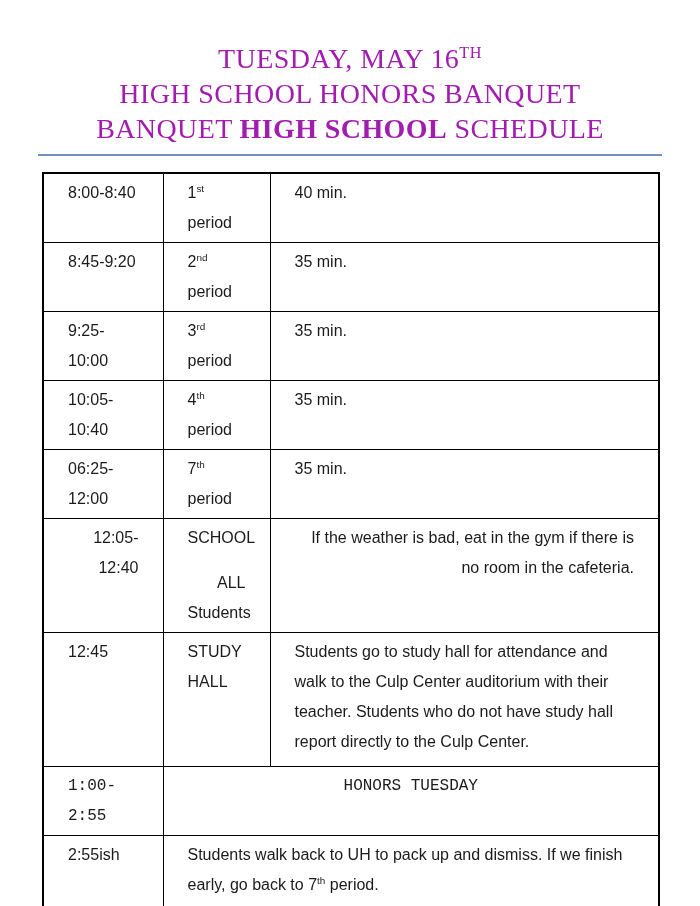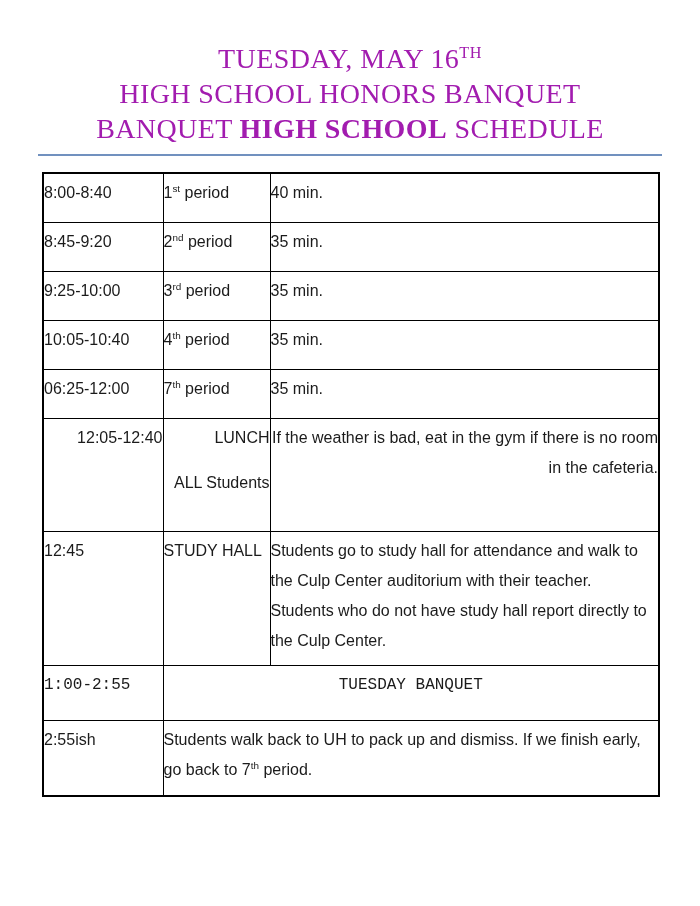--- a/index.html
+++ b/index.html
@@ -50,21 +50,21 @@
     font-size: 16px;
     line-height: 30px;
     color: #1b1b1b;
   }
   col.c1 { width: 120px; }
   col.c2 { width: 107px; }
   col.c3 { width: 389px; }
   table.schedule td {
     border: 1px solid #000000;
     vertical-align: top;
-    padding: 4px 0;
+    padding: 4px 24px;
     overflow: hidden;
   }
   td sup {
     font-size: 62%;
     line-height: 0;
     vertical-align: super;
     margin-top: 11px;
   }
   tr.row-period td { height: 40px; }
   tr.row-lunch  td { height: 104px; text-align: right; }
@@ -122,35 +122,35 @@
 
       <tr class="row-period">
         <td>06:25-12:00</td>
         <td><span>7</span><sup>th</sup><span> period</span></td>
         <td>35 min.</td>
       </tr>
 
       <tr class="row-lunch">
         <td>12:05-12:40</td>
         <td>
-          <div class="lunch-line1">LUNCH</div>
+          <div class="lunch-line1">SCHOOL</div>
           <div>ALL Students</div>
         </td>
         <td>If the weather is bad, eat in the gym if there is no room in the cafeteria.</td>
       </tr>
 
       <tr class="row-study">
         <td>12:45</td>
         <td>STUDY HALL</td>
         <td>Students go to study hall for attendance and walk to the Culp Center auditorium with their teacher.  Students who do not have study hall report directly to the Culp Center.</td>
       </tr>
 
       <tr class="row-banquet">
         <td>1:00-2:55</td>
-        <td class="cell-center" colspan="2">TUESDAY BANQUET</td>
+        <td class="cell-center" colspan="2">HONORS TUESDAY</td>
       </tr>
 
       <tr class="row-dismiss">
         <td>2:55ish</td>
         <td colspan="2"><span>Students walk back to UH to pack up and dismiss. If we finish early, go back to 7</span><sup>th</sup><span> period.</span></td>
       </tr>
 
     </tbody>
   </table>
 

